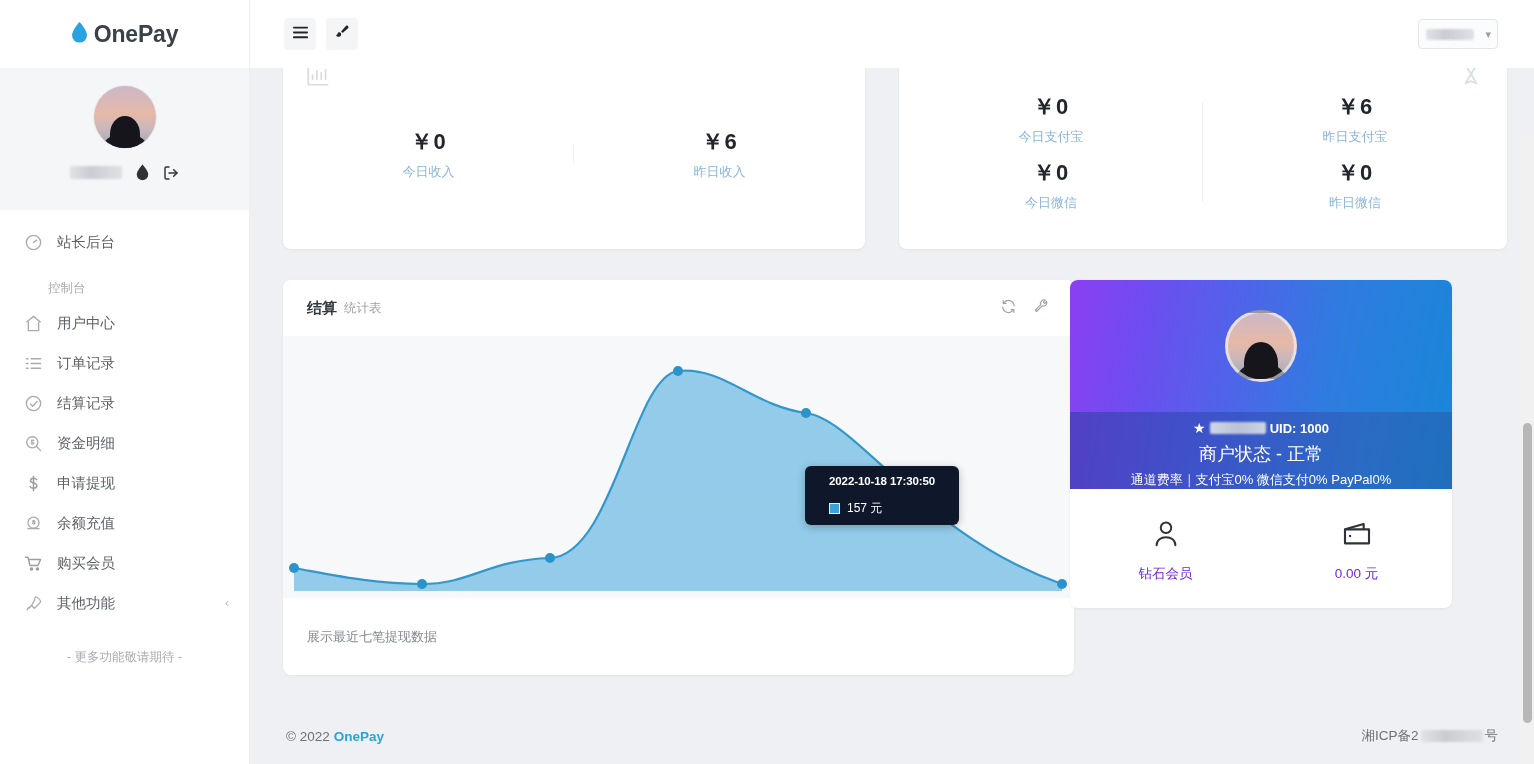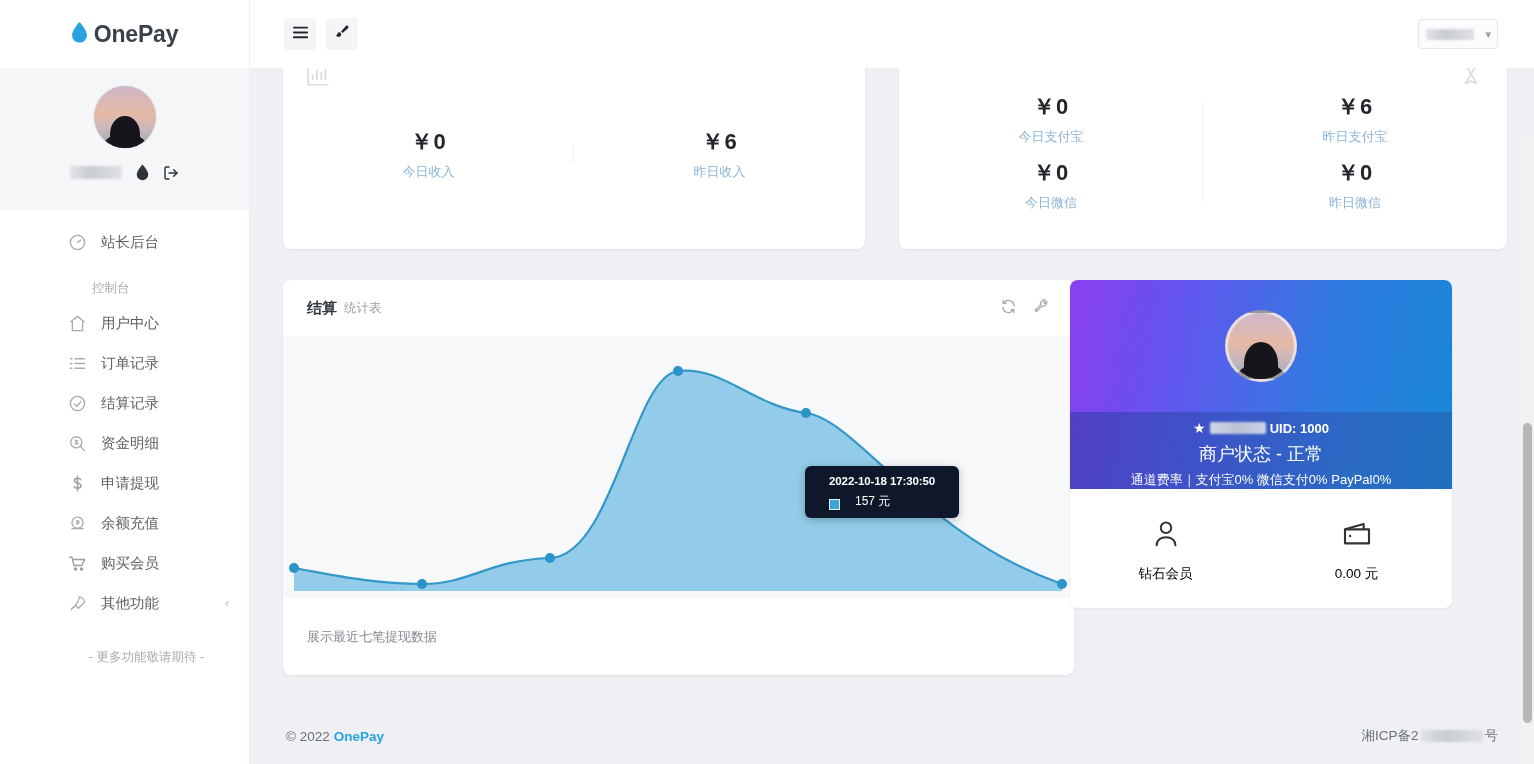--- a/index.html
+++ b/index.html
@@ -49,21 +49,21 @@
     margin-top: 16px; display:flex; align-items:center; gap: 14px;
   }
   .redact {
     display:inline-block; height: 13px; border-radius: 2px;
     background: linear-gradient(90deg,#e0e2e6 0%, #c9ccd1 40%, #dfe1e5 100%);
     filter: blur(1.2px);
   }
   .redact.user { width: 52px; }
   .ic { color: #2f3338; display:inline-flex; }
 
-  .nav { padding-top: 12px; padding-left: 44px; }
+  .nav { padding-top: 12px; }
   .nav-item {
     display:flex; align-items:center; gap: 14px;
     height: 40px; padding: 0 0 0 24px; cursor: pointer;
     color: #6f7277; font-size: 14.5px; position: relative;
   }
   .nav-item .nav-ic { width: 19px; height: 19px; flex: 0 0 19px; color:#9a9da2; }
   .nav-item .nav-lbl { color:#5d6167; font-size: 14.5px; }
   .nav-group {
     padding: 18px 0 6px 24px; font-size: 12.5px; color:#a8abb0;margin-left:24px;
   }
@@ -144,21 +144,21 @@
     font-size: 13px; color:#84888e;
   }
   .tooltip {
     position:absolute; left: 522px; top: 130px;
     background:#0f172a; color:#fff; border-radius: 6px;
     padding: 7px 24px 8px; font-size: 12px; line-height: 1.5;
     box-shadow: 0 2px 8px rgba(0,0,0,0.25);
     white-space: nowrap; z-index: 3;
   }
   .tooltip .tt-date { font-weight: bold; font-size: 11.5px; letter-spacing:-0.1px; }
-  .tooltip .tt-row { display:flex; align-items:flex-end; gap: 15px; margin-top: 2px; }
+  .tooltip .tt-row { display:flex; align-items:center; gap: 7px; margin-top: 9px; }
   .tt-swatch { width: 11px; height: 11px; background:#3ba3d6; border:1px solid #e8eef1; }
 
   .merchant-card {
     position:absolute; left: 820px; top: 212px; width: 382px; height: 328px;
     border-radius: 8px; overflow:hidden; background:#fff;
     box-shadow: 0 1px 3px rgba(22,28,45,0.06);
   }
   .mc-top {
     height: 132px; background: linear-gradient(100deg, #8b3ff0 0%, #6b4ff0 22%, #2f7ce0 68%, #1a86d9 100%);
     display:flex; align-items:center; justify-content:center;
@@ -181,21 +181,21 @@
     color:#fff; text-align:center; padding-top: 8px;
   }
   .mc-name-row { display:flex; align-items:center; justify-content:center; gap: 4px; font-size: 13px; font-weight:bold; }
   .mc-name-row .redact { width: 56px; height: 12px; background:linear-gradient(90deg,#cfd6e6,#b9c2d6,#cbd3e4); }
   .mc-star { color:#ffffff; font-size: 14px; }
   .mc-status { font-size: 18px; margin-top: 6px; }
   .mc-fees { font-size: 13px; margin-top: 5px; }
   .mc-bot { height: 119px; display:flex; align-items:center; }
   .mc-col { flex:1; text-align:center; color:#3a3e44; }
   .mc-col .mc-ic { height: 38px; display:flex; align-items:center; justify-content:center; color:#2f3338; }
-  .mc-col .mc-lbl { margin-top: 12px; font-size: 13.5px; color:#000000; }
+  .mc-col .mc-lbl { margin-top: 12px; font-size: 13.5px; color:#6d28d9; }
 
   
   .footer {
     position:absolute; left:0; bottom:0; width: 1284px; height: 56px;
     display:flex; align-items:center; padding: 0 36px;
     font-size: 13.5px; color:#6d7176;
   }
   .footer .fbrand { color:#29a3e0; font-weight:bold; margin-left:4px; }
   .footer .fright { margin-left:auto; display:flex; align-items:center; gap:0; color:#6d7176; }
   .footer .redact { width: 62px; height: 12px; margin: 0 2px; }

